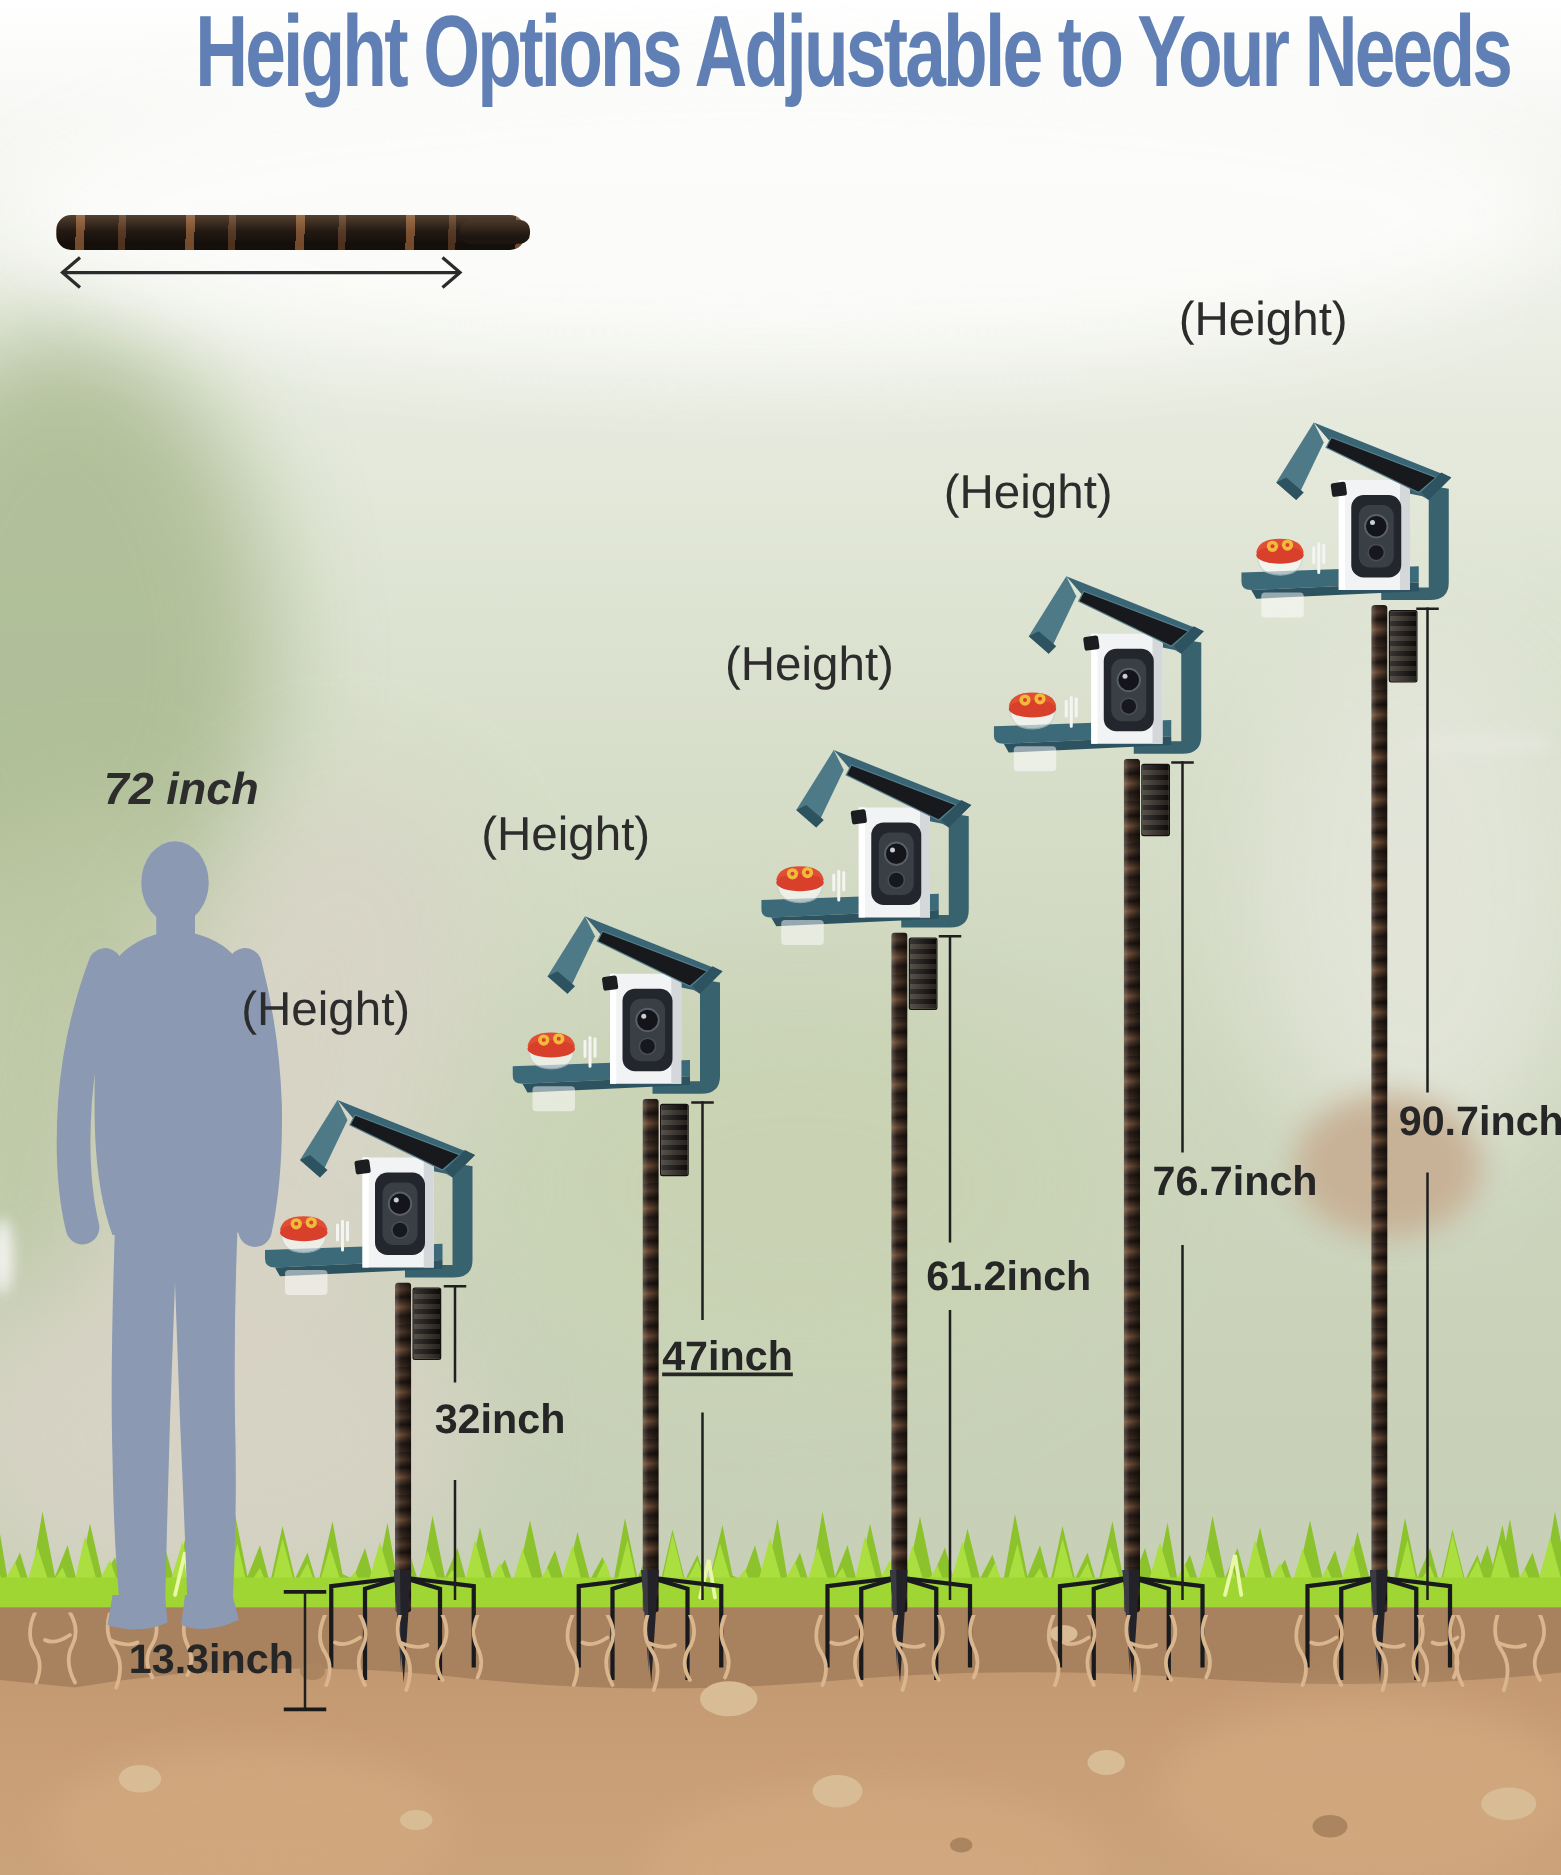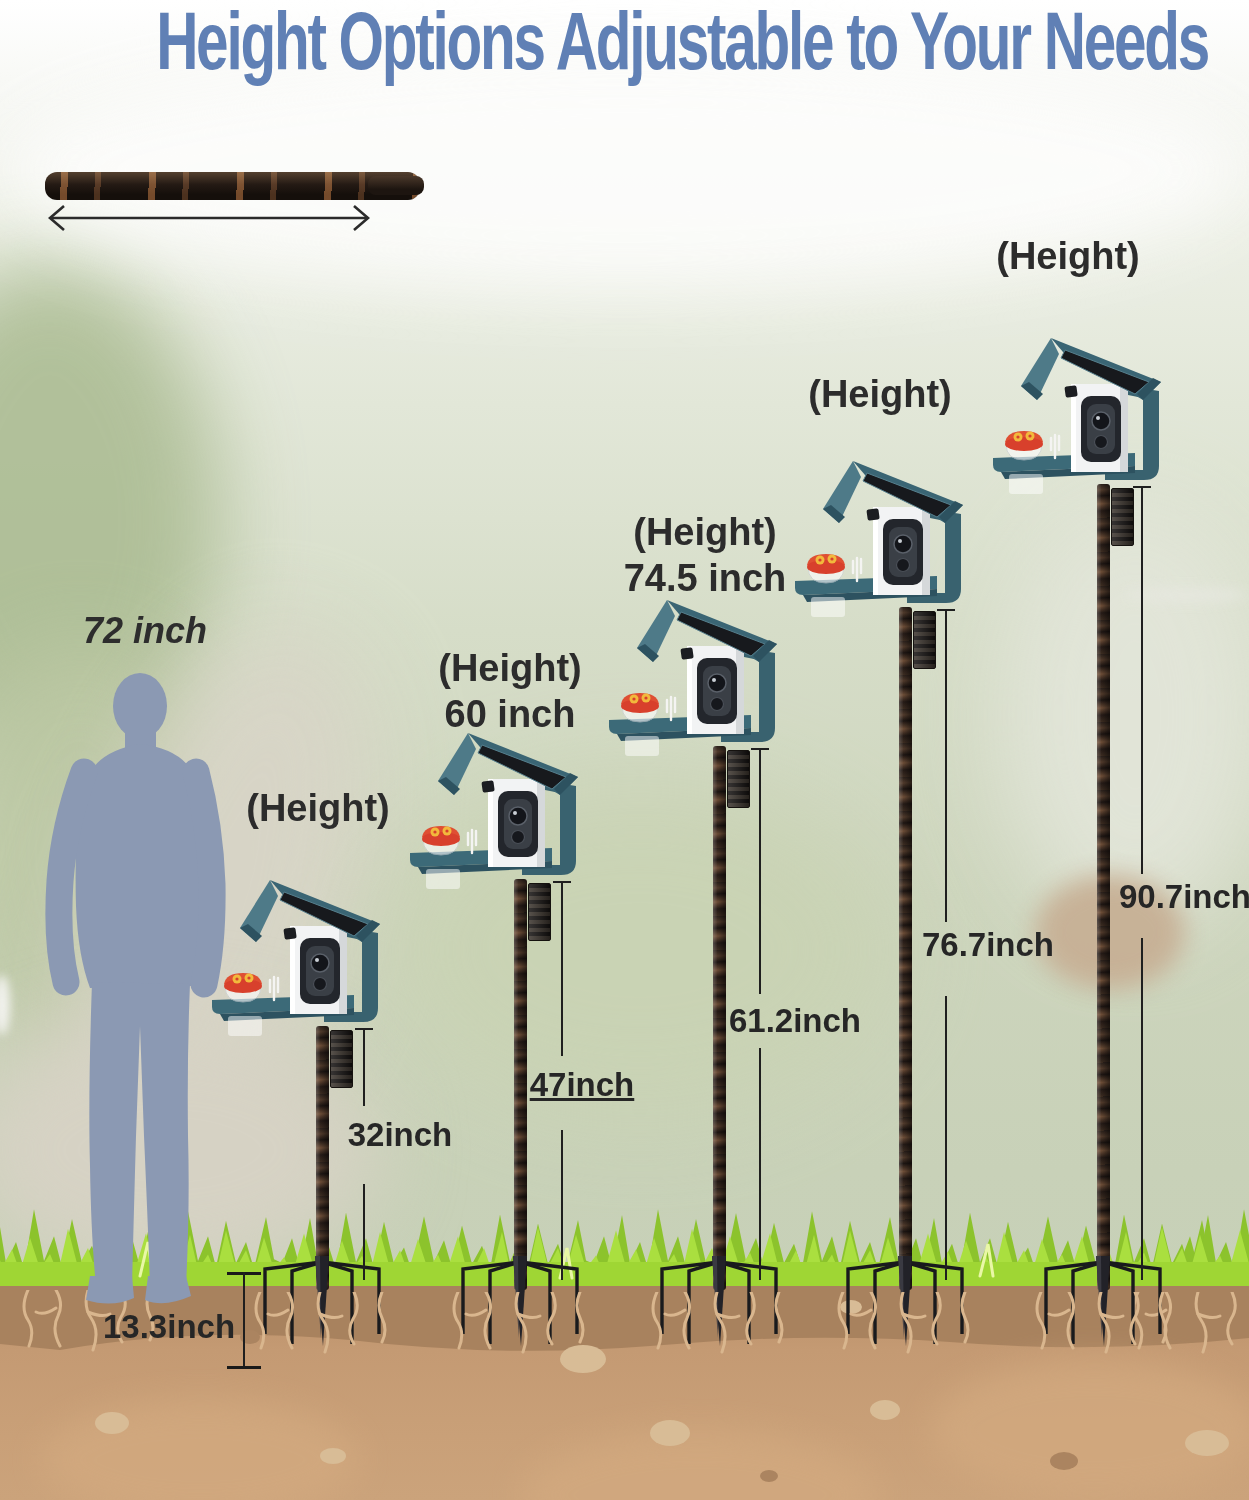--- a/index.html
+++ b/index.html
@@ -11,21 +11,21 @@
     position:absolute;inset:0;
     background:linear-gradient(180deg,#ffffff 0%,#f6f7f3 7%,#ecefe5 16%,#e2e7d8 27%,#d6ddc8 42%,#cdd5bd 60%,#c8d1b8 78%,#c5cfb6 100%);
   }
   .blob{position:absolute;border-radius:50%;}
   .title{
     position:absolute;left:0;right:0;top:0;text-align:center;
     font-size:78px;font-weight:700;letter-spacing:-3px;line-height:1.0;
     color:#6080b5;transform:scale(0.75,1.04);transform-origin:50% 0;white-space:nowrap;
   }
   .dim-label{position:absolute;font-weight:700;color:#2d2d2d;font-size:38px;text-align:center;}
-  .hlabel{position:absolute;font-weight:700;color:#2c2c2c;font-size:38px;line-height:1.2;text-align:center;white-space:nowrap;}
+  .hlabel{position:absolute;font-weight:400;color:#2c2c2c;font-size:38px;line-height:1.2;text-align:left;white-space:nowrap;}
   .mlabel{position:absolute;font-weight:700;color:#262626;font-size:33px;text-align:center;white-space:nowrap;}
   .mline{position:absolute;width:2px;background:#1f1f1f;}
   .mtick{position:absolute;height:2px;width:18px;background:#1f1f1f;}
   .tbar{position:absolute;height:3px;width:34px;background:#1a1a1a;}
   .pole{
     position:absolute;width:13px;border-radius:3px;
     background:
       linear-gradient(90deg,rgba(255,255,255,.22),rgba(255,255,255,0) 35%,rgba(0,0,0,.45) 92%),
       repeating-linear-gradient(177deg,#2a201b 0px,#503a2b 6px,#1d1512 12px,#6b4c36 20px,#241a16 27px,#3c2c21 34px);
   }
@@ -244,21 +244,20 @@
     <div class="mtick" style="left:355px;top:1028px;"></div>
     <div class="mline" style="left:363px;top:1028px;height:78px;"></div>
     <div class="mlabel" style="left:320px;top:1116px;width:160px;">32inch</div>
     <div class="mline" style="left:363px;top:1184px;height:96px;"></div>
   </div>
 
   
   <div style="display:contents">
     <div class="hlabel" style="left:385px;top:646px;width:250px;">
       <div>(Height)</div>
-      <div>60 inch</div>
     </div>
     <div class="pole" style="left:514px;top:879px;height:411px;"></div>
     <div class="strip" style="left:528px;top:883px;"></div>
     <svg class="abs" style="left:445px;top:1256px" width="150" height="100">
         <use href="#sym-stake"></use>
       </svg>
     <svg class="abs" style="left:440px;top:1292px" width="160" height="80">
         <use href="#sym-roots"></use>
       </svg>
     <svg class="abs" style="left:410px;top:731px" width="175" height="160">
@@ -267,36 +266,35 @@
     <div class="mtick" style="left:553px;top:881px;"></div>
     <div class="mline" style="left:561px;top:881px;height:175px;"></div>
     <div class="mlabel" style="left:502px;top:1066px;width:160px;text-decoration:underline;">47inch</div>
     <div class="mline" style="left:561px;top:1130px;height:150px;"></div>
   </div>
 
   
   <div style="display:contents">
     <div class="hlabel" style="left:580px;top:510px;width:250px;">
       <div>(Height)</div>
-      <div>74.5 inch</div>
     </div>
     <div class="pole" style="left:713px;top:746px;height:544px;"></div>
     <div class="strip" style="left:727px;top:750px;"></div>
     <svg class="abs" style="left:644px;top:1256px" width="150" height="100">
         <use href="#sym-stake"></use>
       </svg>
     <svg class="abs" style="left:639px;top:1292px" width="160" height="80">
         <use href="#sym-roots"></use>
       </svg>
     <svg class="abs" style="left:609px;top:598px" width="175" height="160">
         <use href="#sym-feeder"></use>
       </svg>
     <div class="mtick" style="left:751px;top:748px;"></div>
     <div class="mline" style="left:759px;top:748px;height:246px;"></div>
-    <div class="mlabel" style="left:715px;top:1002px;width:160px;">61.2inch</div>
+    <div class="mlabel" style="left:715px;top:1002px;width:160px;padding-left:12px;">61.2inch</div>
     <div class="mline" style="left:759px;top:1048px;height:232px;"></div>
   </div>
 
   
   <div style="display:contents">
     <div class="hlabel" style="left:755px;top:372px;width:250px;">
       <div>(Height)</div>
     </div>
     <div class="pole" style="left:899px;top:607px;height:683px;"></div>
     <div class="strip" style="left:913px;top:611px;"></div>

